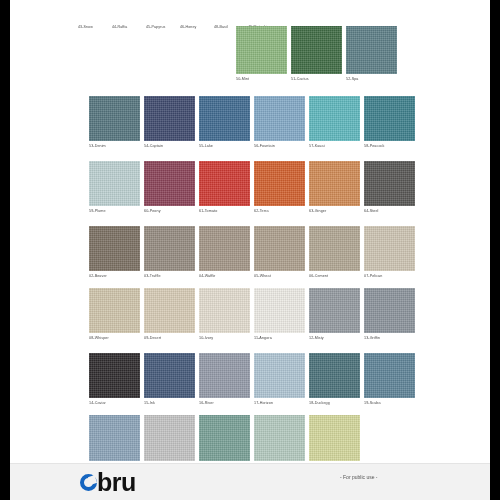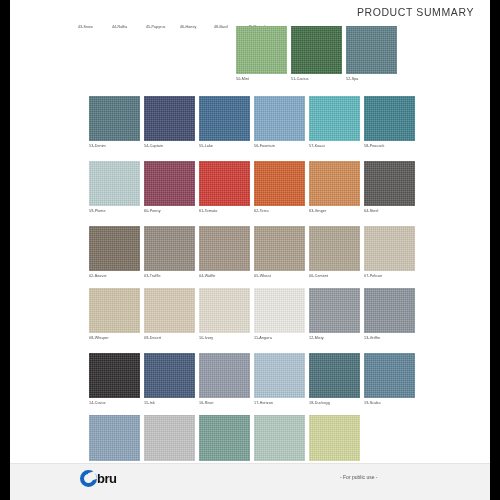--- a/index.html
+++ b/index.html
@@ -119,44 +119,41 @@
   }
   #brand-mark::after{
     content:"";
     position:absolute;
     right:-3px; top:-2px;
     width:7px;height:8px;
     background:#f2f2f2;
     transform:rotate(-18deg);
   }
   #brand-text{
-    font-size:13px;
+    font-size:25px;
     font-weight:bold;
     color:#111;
     letter-spacing:-0.5px;
     line-height:1;
     margin-left:-1px;
   }
   #footer-note{
     position:absolute;
     left:330px; top:10px;
     font-size:5px;
     color:#555;
     white-space:nowrap;
   }
 </style>
 </head>
 <body>
 
 <div id="page">
   <div id="sheet">
 
-    <div id="header">
-      <div id="doc-title">PRODUCT SUMMARY</div>
-    </div>
 
     <div id="legend-row">
         <div class="legend-item">43-Snow</div>
         <div class="legend-item">44-Raffia</div>
         <div class="legend-item">45-Papyrus</div>
         <div class="legend-item">46-Honey</div>
         <div class="legend-item">48-Basil</div>
         <div class="legend-item">49-Pistachio</div>
       </div>
 

